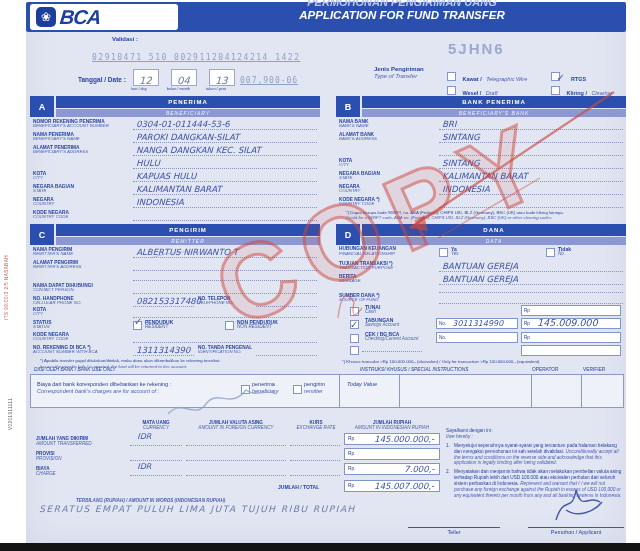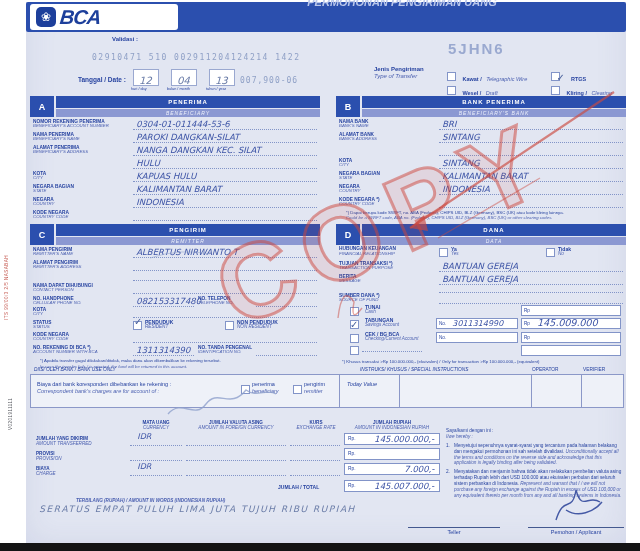--- a/index.html
+++ b/index.html
@@ -11,21 +11,21 @@
   .hbar{position:absolute;left:26px;top:2px;width:600px;height:30px;background:#2b4fae;border-radius:2px;}
   .logo-panel{position:absolute;left:30px;top:4px;width:148px;height:26px;background:#ffffff;border-radius:3px;
               display:flex;align-items:center;padding-left:6px;box-sizing:border-box;}
   .logo-mark{width:20px;height:20px;background:#1d3f9b;border-radius:5px;color:#fff;font-size:12px;
              display:flex;align-items:center;justify-content:center;margin-right:4px;}
   .logo-text{font-size:20px;font-weight:900;font-style:italic;color:#1d3f9b;letter-spacing:-1px;transform:skewX(-6deg);}
   .title{position:absolute;left:180px;top:0px;width:444px;height:32px;text-align:center;line-height:1.05;}
   .title .t1{font-size:11px;font-weight:bold;font-style:italic;color:#b9c6ea;margin-top:-3px;}
   .title .t2{font-size:11.5px;font-weight:bold;font-style:italic;color:#ffffff;}
   
-  .lblue{color:#2743a0;} .machine{font-family:"DejaVu Sans Mono",monospace;color:#8fa0c6;}
+  .lblue{color:#2743a0;} .machine{font-family:"DejaVu Sans Mono",monospace;color:#8fa0c6;text-decoration:underline;}
   .hand{font-family:"DejaVu Sans",sans-serif;font-style:italic;color:#3d54a6;transform:skewX(-4deg);display:inline-block;white-space:nowrap;}
   .pencil{color:#6b7da8;}
   .cb{display:inline-block;width:7px;height:7px;background:#fff;border:1px solid #8294c8;vertical-align:middle;}
   .mark{position:relative;display:inline-block;width:0;}
   .mark span{position:absolute;left:-8px;top:-9px;font-size:10px;color:#49609c;}
   
   .sec{position:absolute;width:290px;}
   .sec-head{display:flex;height:21px;}
   .sec-letter{width:24px;background:#2b4fae;color:#fff;font-size:9px;font-weight:bold;
               display:flex;align-items:center;justify-content:center;margin-right:2px;}
@@ -79,20 +79,21 @@
 <div class="sheet">
   <div class="paper"></div>
 
   <div class="hbar"></div>
   <div class="logo-panel">
     <div class="logo-mark">❀</div>
     <div class="logo-text">BCA</div>
   </div>
   <div class="title">
     <div class="t1">PERMOHONAN PENGIRIMAN UANG</div>
+    <div class="t2">APPLICATION FOR FUND TRANSFER</div>
   </div>
 
   <div style="position:absolute;left:112px;top:36px;font-size:6px;font-weight:bold;" class="lblue">Validasi :</div>
   <div class="machine" style="position:absolute;left:92px;top:53px;font-size:8px;letter-spacing:1.5px;">02910471 510 002911204124214 1422</div>
   <div style="position:absolute;left:448px;top:40px;font-size:15px;font-weight:bold;letter-spacing:2px;color:#9aa9d0;">5JHN6</div>
 
   <div style="position:absolute;left:78px;top:76px;font-size:6.5px;font-weight:bold;" class="lblue">Tanggal / Date :</div>
   <div style="position:absolute;left:133px;top:69px;width:24px;height:15px;background:#fff;border:1px solid #9aa8d0;text-align:center;"><span class="hand pencil" style="font-size:10px;">12</span></div>
   <div style="position:absolute;left:171px;top:69px;width:24px;height:15px;background:#fff;border:1px solid #9aa8d0;text-align:center;"><span class="hand pencil" style="font-size:10px;">04</span></div>
   <div style="position:absolute;left:209px;top:69px;width:24px;height:15px;background:#fff;border:1px solid #9aa8d0;text-align:center;"><span class="hand pencil" style="font-size:10px;">13</span></div>

